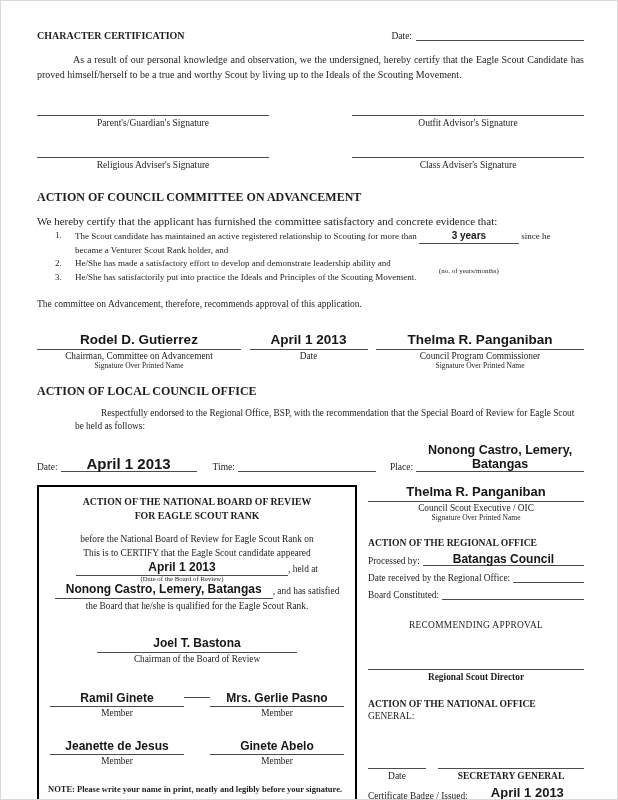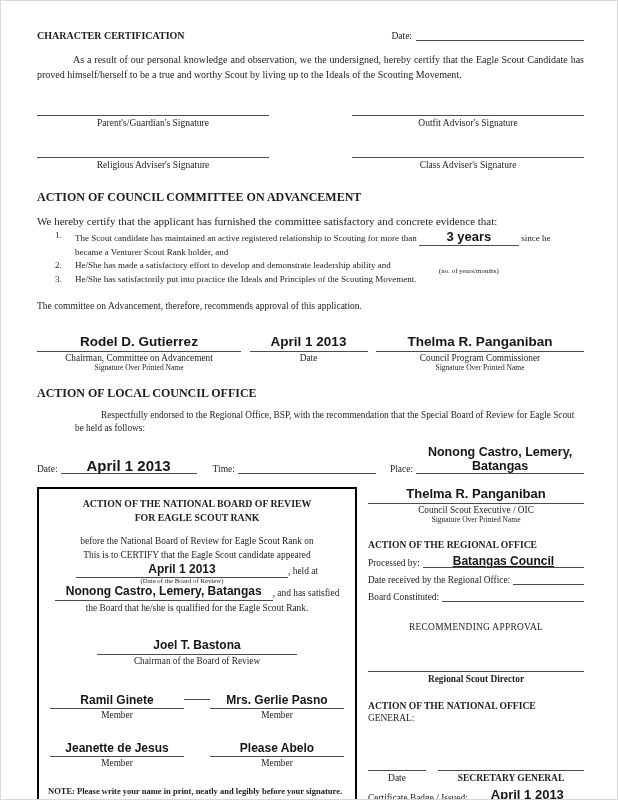--- a/index.html
+++ b/index.html
@@ -22,21 +22,21 @@
   .line{border-bottom:1px solid #4c4c4c;height:11px;}
   .lab{font-size:9.5px;margin-top:2px;text-align:center;}
 
   .sec-h{font-weight:700;font-size:12px;margin-top:20px;}
   .certify{font-size:11px;margin-top:10px;}
   .olist{margin-top:2px;font-size:9px;line-height:1.5;}
   .oitem{display:flex;margin-left:18px;}
   .onum{width:20px;flex:none;}
   .blank-years{display:inline-block;width:100px;border-bottom:1px solid #4c4c4c;text-align:center;
                position:relative;vertical-align:bottom;}
-  .blank-years .v{font-size:13px;line-height:1;position:relative;top:1px;}
+  .blank-years .v{font-size:10px;line-height:1;position:relative;top:1px;}
   .blank-years .cap{position:absolute;top:13px;left:50%;transform:translateX(-50%);
                     font-size:7px;white-space:nowrap;font-family:"Liberation Serif",serif;font-weight:400;margin-top:24px;}
   .recommend{font-size:9.5px;margin-top:15px;}
 
   .sig3-row{display:flex;justify-content:space-between;margin-top:24px;align-items:flex-end;}
   .sigline{border-bottom:1px solid #4c4c4c;text-align:center;padding-bottom:1px;}
   .sig3 .sigline{font-size:13.5px;line-height:1.1;}
   .sig-title{font-size:9.3px;text-align:center;margin-top:1px;}
   .sig-sub{font-size:7.5px;text-align:center;}
 
@@ -58,21 +58,21 @@
   .member{width:134px;}
   .member .sigline{font-size:12px;line-height:1.1;}
   .stub{width:26px;border-bottom:1px solid #4c4c4c;margin-bottom:14px;}
   .note{margin-top:18px;font-weight:700;font-size:8.5px;}
 
   .rcol{width:216px;font-size:9.4px;}
   .rc-sig .sigline{font-size:13px;line-height:1.1;}
   .rc-h{font-weight:700;font-size:9.6px;margin-top:15px;}
   .rc-row{display:flex;align-items:flex-end;margin-top:5px;}
   .rc-row .lbl{flex:none;margin-right:3px;}
-  .rc-row .fill{flex:1;border-bottom:1px solid #4c4c4c;text-align:center;min-height:11px;text-decoration:underline;}
+  .rc-row .fill{flex:1;border-bottom:1px solid #4c4c4c;text-align:center;min-height:11px;}
   .rc-row .hv{font-size:12px;line-height:1.05;}
   .rc-center{text-align:center;margin-top:20px;letter-spacing:.3px;}
   .rc-dir{margin-top:28px;}
   .rc-dir .t{font-weight:700;text-align:center;margin-top:2px;}
   .approved{margin-top:2px;}
   .ds-row{display:flex;align-items:flex-end;margin-top:36px;}
   .ds-date{width:58px;margin-right:12px;}
   .ds-sec{flex:1;}
   .ds-sec .lab{font-weight:700;}
 </style>
@@ -201,21 +201,21 @@
           <div class="sigline hand">Mrs. Gerlie Pasno</div>
           <div class="sig-title">Member</div>
         </div>
       </div>
       <div class="members-row" style="margin-top:22px;">
         <div class="member">
           <div class="sigline hand">Jeanette de Jesus</div>
           <div class="sig-title">Member</div>
         </div>
         <div class="member">
-          <div class="sigline hand">Please Abelo</div>
+          <div class="sigline hand">Ginete Abelo</div>
           <div class="sig-title">Member</div>
         </div>
       </div>
 
       <div class="note">NOTE: Please write your name in print, neatly and legibly before your signature.</div>
     </div>
 
     <div class="rcol">
       <div class="rc-sig">
         <div class="sigline hand">Thelma R. Panganiban</div>

